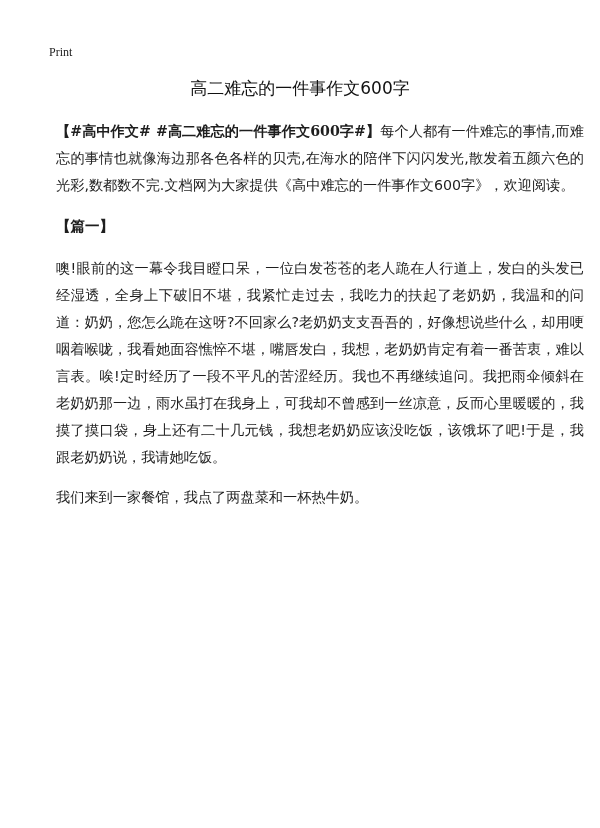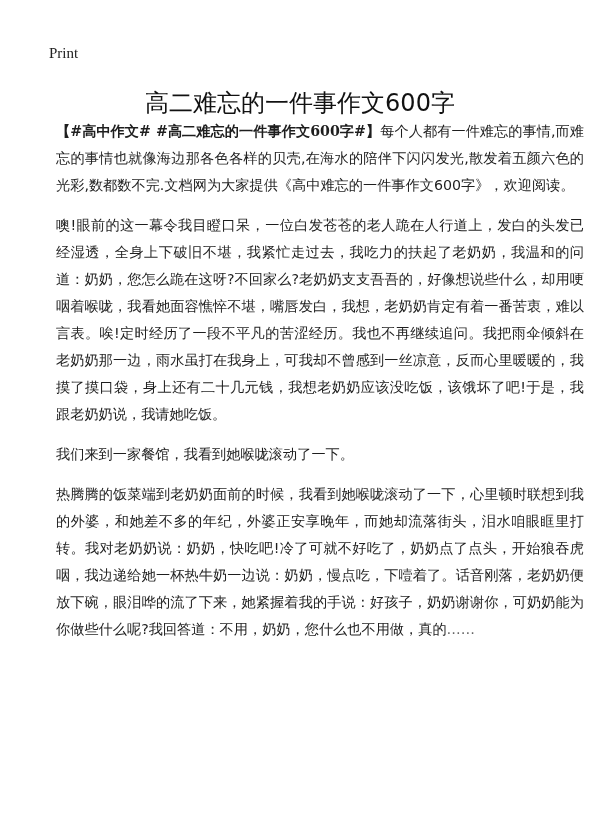--- a/index.html
+++ b/index.html
@@ -1,30 +1,30 @@
 <!DOCTYPE html>
 <html><head>
 <meta charset="utf-8">
 <style>
   html, body { margin: 0; padding: 0; background: #ffffff; }
   body { width: 600px; height: 828px; overflow: hidden; position: relative; color: #1a1a1a; }
-  .print-label { position: absolute; left: 49px; top: 45px; font-family: "Liberation Serif", serif; font-size: 15px; color: #222; }
-  .title { position: absolute; left: 0; width: 600px; top: 87px; text-align: center; font-family: "DejaVu Sans", sans-serif; font-size: 24px; color: #111; }
+  .print-label { position: absolute; left: 49px; top: 45px; font-family: "Liberation Serif", serif; font-size: 12px; color: #222; }
+  .title { position: absolute; left: 0; width: 600px; top: 77px; text-align: center; font-family: "DejaVu Sans", sans-serif; font-size: 17px; color: #111; }
   .content { position: absolute; left: 56px; top: 118px; width: 528px; font-family: "DejaVu Sans", sans-serif; font-size: 14.2px; line-height: 27px; color: #1e1e1e; }
   .content p { margin: 0 0 13px 0; text-align: justify; word-break: break-all; }
   .intro .tags { font-family: "DejaVu Serif", serif; font-weight: bold; }
   .section-heading { font-family: "DejaVu Serif", serif; font-weight: bold; font-size: 14.5px; margin: 13px 0 16px 0 !important; }
   .ellipsis { color: #666; }
 </style>
 </head>
 <body>
 
 <div class="print-label">Print</div>
 <div class="title">高二难忘的一件事作文600字</div>
 
 <div class="content">
   <p class="intro"><span class="tags">【#高中作文# #高二难忘的一件事作文600字#】</span><span>每个人都有一件难忘的事情,而难忘的事情也就像海边那各色各样的贝壳,在海水的陪伴下闪闪发光,散发着五颜六色的光彩,数都数不完.文档网为大家提供《高中难忘的一件事作文600字》，欢迎阅读。</span></p>
 
+  <p class="section-heading">【篇一】</p>
   <p>噢!眼前的这一幕令我目瞪口呆，一位白发苍苍的老人跪在人行道上，发白的头发已经湿透，全身上下破旧不堪，我紧忙走过去，我吃力的扶起了老奶奶，我温和的问道：奶奶，您怎么跪在这呀?不回家么?老奶奶支支吾吾的，好像想说些什么，却用哽咽着喉咙，我看她面容憔悴不堪，嘴唇发白，我想，老奶奶肯定有着一番苦衷，难以言表。唉!定时经历了一段不平凡的苦涩经历。我也不再继续追问。我把雨伞倾斜在老奶奶那一边，雨水虽打在我身上，可我却不曾感到一丝凉意，反而心里暖暖的，我摸了摸口袋，身上还有二十几元钱，我想老奶奶应该没吃饭，该饿坏了吧!于是，我跟老奶奶说，我请她吃饭。</p>
-  <p>我们来到一家餐馆，我看到她喉咙滚动了一下。</p>
-  <p><span>热腾腾的饭菜端到老奶奶面前的时候，我看到她喉咙滚动了一下，心里顿时联想到我的外婆，和她差不多的年纪，外婆正安享晚年，而她却流落街头，泪水咱眼眶里打转。我对老奶奶说：奶奶，快吃吧!冷了可就不好吃了，奶奶点了点头，开始狼吞虎咽，我边递给她一杯热牛奶一边说：奶奶，慢点吃，下噎着了。话音刚落，老奶奶便放下碗，眼泪哗的流了下来，她紧握着我的手说：好孩子，奶奶谢谢你，可奶奶能为你做些什么呢?我回答道：不用，奶奶，您什么也不用做，真的</span><span class="ellipsis">……</span></p>
+  <p>我们来到一家餐馆，我点了两盘菜和一杯热牛奶。</p>
 
 </div>
 
 </body></html>

